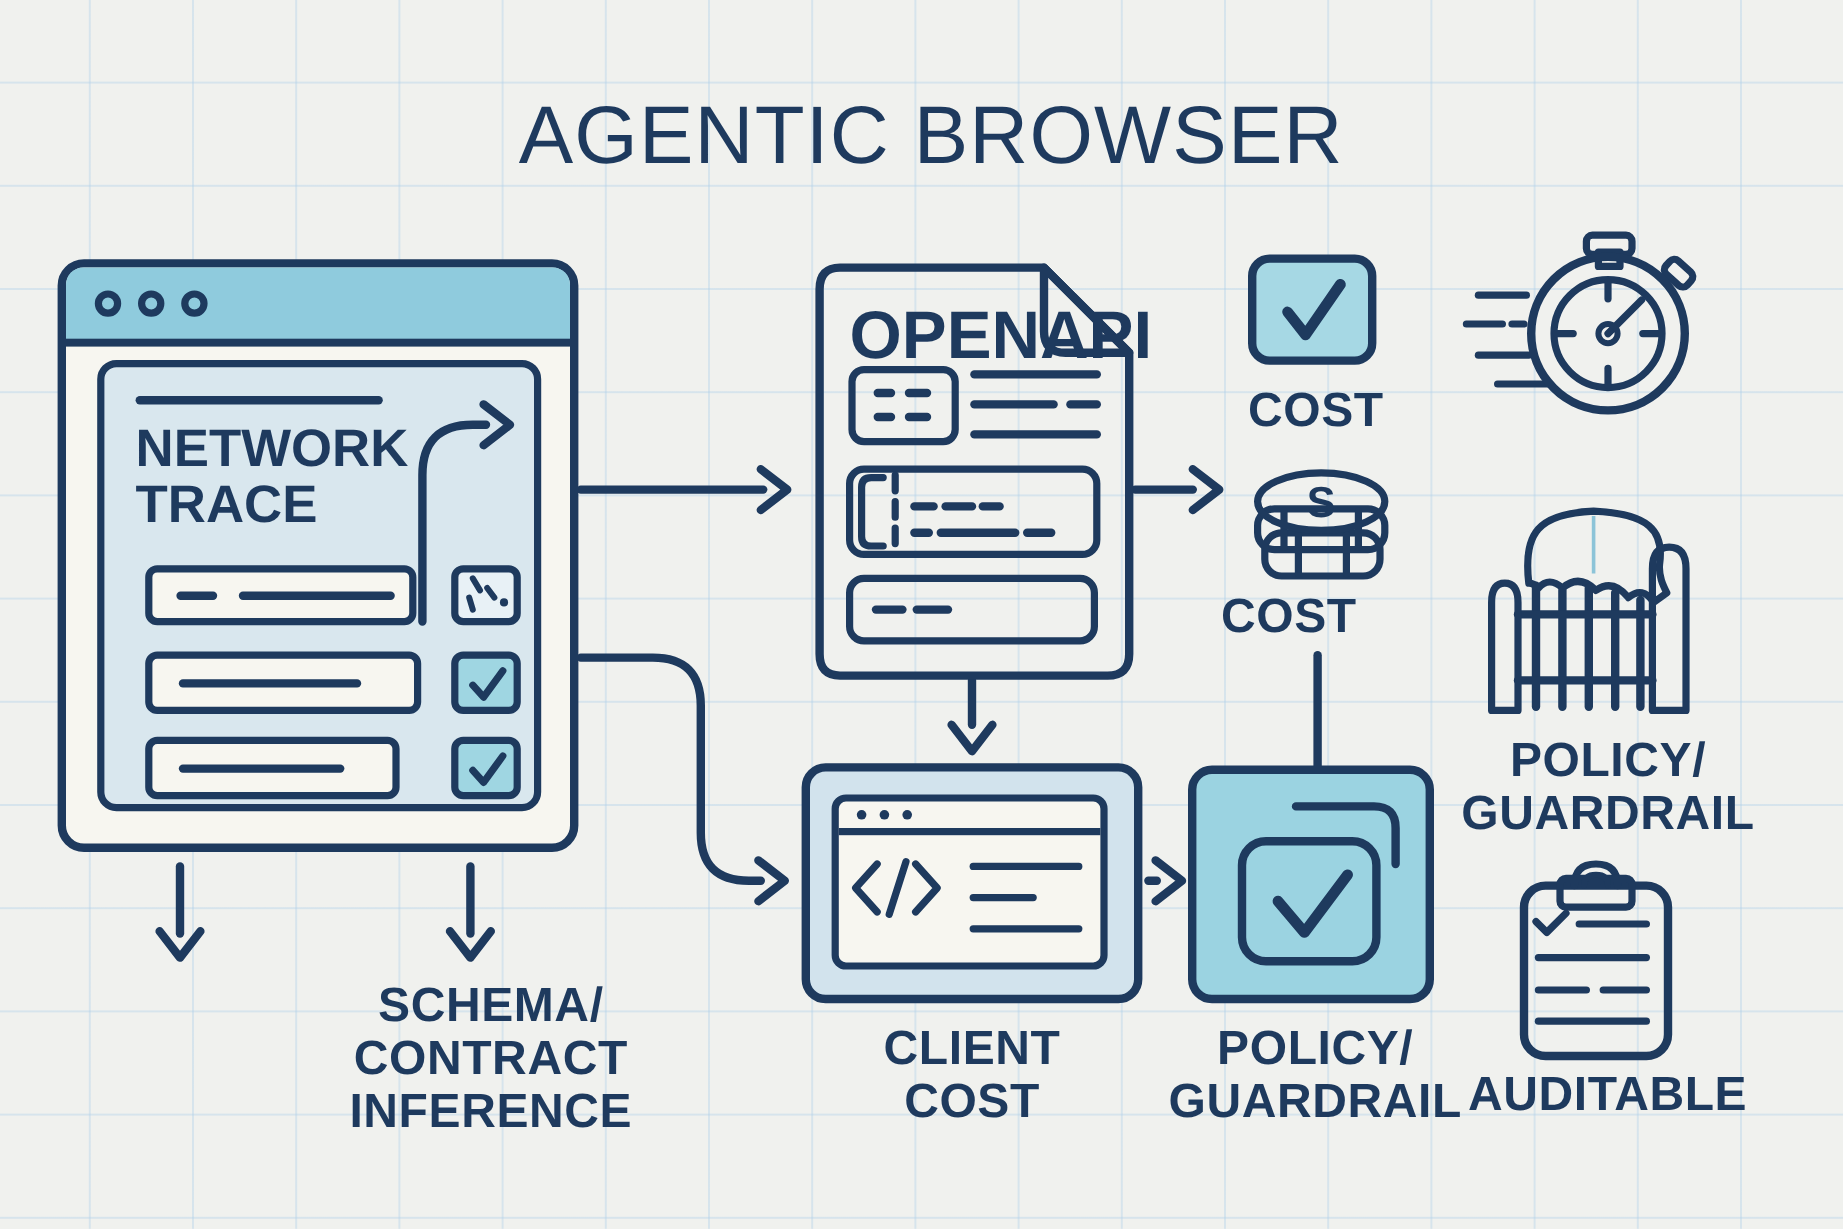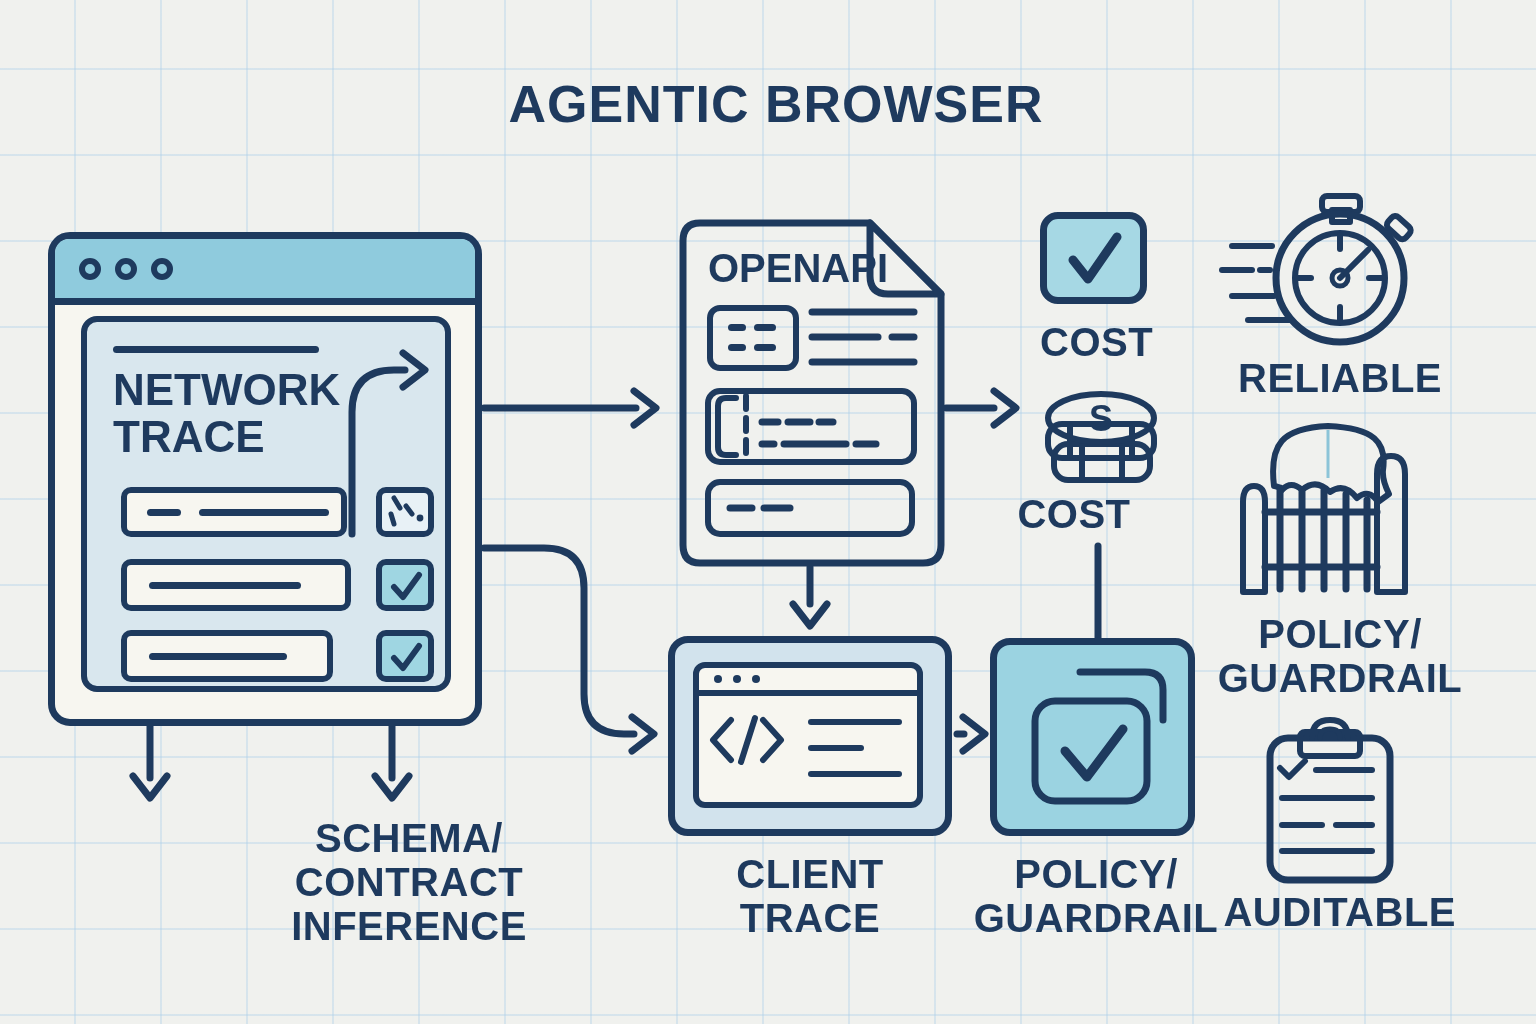--- a/index.html
+++ b/index.html
@@ -20,48 +20,48 @@
     background-image:
       linear-gradient(rgba(176,208,233,.40) 2px, transparent 2px),
       linear-gradient(90deg, rgba(176,208,233,.40) 2px, transparent 2px);
     background-size:86px 86px;
     background-position:-12px -18px;
     color:var(--navy);
   }
   .abs{position:absolute;}
   .title{
     left:0;right:0;top:74px;text-align:center;
-    font-size:52px;font-weight:700;letter-spacing:1px;color:var(--navy);padding-left:16px;
+    font-size:68px;font-weight:400;letter-spacing:1px;color:var(--navy);padding-left:16px;
   }
   .caption{
     font-size:40px;font-weight:800;line-height:1.1;letter-spacing:.5px;
     color:var(--navy);text-align:center;white-space:pre-line;
   }
   svg{display:block;}
   .stroke{stroke:var(--navy);stroke-linecap:round;stroke-linejoin:round;fill:none;}
   
-  .browser{left:48px;top:232px;width:434px;height:494px;background:var(--paper);
+  .browser{left:48px;top:216px;width:434px;height:494px;background:var(--paper);
     border:7px solid var(--navy);border-radius:22px;}
   .browser-bar{position:absolute;left:0;top:0;right:0;height:66px;background:var(--bar);
     border-bottom:7px solid var(--navy);border-radius:14px 14px 0 0;
     display:flex;align-items:center;gap:14px;padding-left:24px;}
   .dot{width:22px;height:22px;border-radius:50%;border:6px solid var(--navy);background:var(--bar);}
   .panel{position:absolute;left:26px;top:77px;width:370px;height:376px;
     background:var(--panel);border:6px solid var(--navy);border-radius:16px;}
   .hline{position:absolute;background:var(--navy);height:7px;border-radius:4px;}
   .net-heading{position:absolute;left:26px;top:44px;font-size:44px;font-weight:800;
     line-height:1.07;white-space:pre-line;color:var(--navy);}
   .field{position:absolute;background:var(--paper);border:6px solid var(--navy);border-radius:10px;}
   .cell{position:absolute;border:6px solid var(--navy);border-radius:10px;
     display:flex;align-items:center;justify-content:center;}
   .cell.check{background:var(--teal);}
   .cell.icon{background:#e8f1f6;}
   
   .doc{left:678px;top:218px;width:268px;height:350px;}
-  .doc-title{position:absolute;left:30px;top:28px;font-size:40px;font-weight:800;color:var(--navy);}
+  .doc-title{position:absolute;left:30px;top:28px;font-size:56px;font-weight:800;color:var(--navy);}
   
   .fastbox{left:1040px;top:212px;width:107px;height:92px;background:#a6d8e4;
     border:7px solid var(--navy);border-radius:18px;display:flex;align-items:center;justify-content:center;}
   .clientbox{left:668px;top:636px;width:284px;height:200px;background:var(--boxblue);
     border:7px solid var(--navy);border-radius:20px;}
   .clientwin{position:absolute;left:18px;top:19px;width:230px;height:146px;background:var(--paper);
     border:6px solid var(--navy);border-radius:12px;}
   .clientwin-bar{position:absolute;left:0;top:0;right:0;height:28px;border-bottom:6px solid var(--navy);
     display:flex;align-items:center;gap:11px;padding-left:15px;}
   .mini-dot{width:8px;height:8px;border-radius:50%;background:var(--navy);}
@@ -220,21 +220,21 @@
           <line x1="42" y1="64" x2="56" y2="20"></line>
           <polyline points="64,22 82,42 64,62"></polyline>
           <line x1="112" y1="24" x2="200" y2="24"></line>
           <line x1="112" y1="50" x2="162" y2="50"></line>
           <line x1="112" y1="76" x2="200" y2="76"></line>
         </g>
       </svg>
     </div>
   </div>
   <div class="abs caption" style="left:690px;top:852px;width:240px;">CLIENT
-TRACE</div>
+COST</div>
 
   <div class="abs policybox">
     <svg width="191" height="184" viewBox="0 0 191 184">
       <path d="M 83 27 H 148 Q 166 27 166 45 V 75" class="stroke" stroke-width="7"></path>
       <rect x="38" y="56" width="112" height="100" rx="20" fill="#abdce8" class="stroke" stroke-width="7"></rect>
       <polyline points="68,106 90,132 126,84" class="stroke" stroke-width="9"></polyline>
     </svg>
   </div>
   <div class="abs caption" style="left:956px;top:852px;width:280px;">POLICY/
 GUARDRAIL</div>
@@ -256,21 +256,20 @@
     <circle cx="122" cy="86" r="45" fill="#f7f6f0" class="stroke" stroke-width="6"></circle>
     <g class="stroke" stroke-width="6">
       <line x1="122" y1="43" x2="122" y2="57"></line>
       <line x1="122" y1="115" x2="122" y2="129"></line>
       <line x1="79" y1="86" x2="93" y2="86"></line>
       <line x1="151" y1="86" x2="165" y2="86"></line>
       <line x1="122" y1="86" x2="150" y2="58"></line>
     </g>
     <circle cx="122" cy="86" r="8" fill="#9fd6e2" class="stroke" stroke-width="5"></circle>
   </svg>
-  <div class="abs caption" style="left:1220px;top:356px;width:240px;">RELIABLE</div>
 
   <svg class="abs" style="left:1238px;top:412px;" width="180" height="192" viewBox="0 0 180 192">
     <path d="M 36 74 C 31 32 44 16 90 14 C 136 16 149 30 145 58 C 144 68 148 76 151 82 L 140 90
              Q 131 76 119 86 Q 106 70 92 80 Q 78 66 64 78 Q 53 68 44 78 Q 40 74 36 74 Z" fill="#abdce8" class="stroke" stroke-width="6"></path>
     <line x1="90" y1="18" x2="90" y2="66" stroke="#8cc4d8" stroke-width="3"></line>
     <g class="stroke" stroke-width="7">
       <line x1="42" y1="76" x2="42" y2="177"></line>
       <line x1="64" y1="80" x2="64" y2="177"></line>
       <line x1="86" y1="78" x2="86" y2="177"></line>
       <line x1="108" y1="82" x2="108" y2="177"></line>

